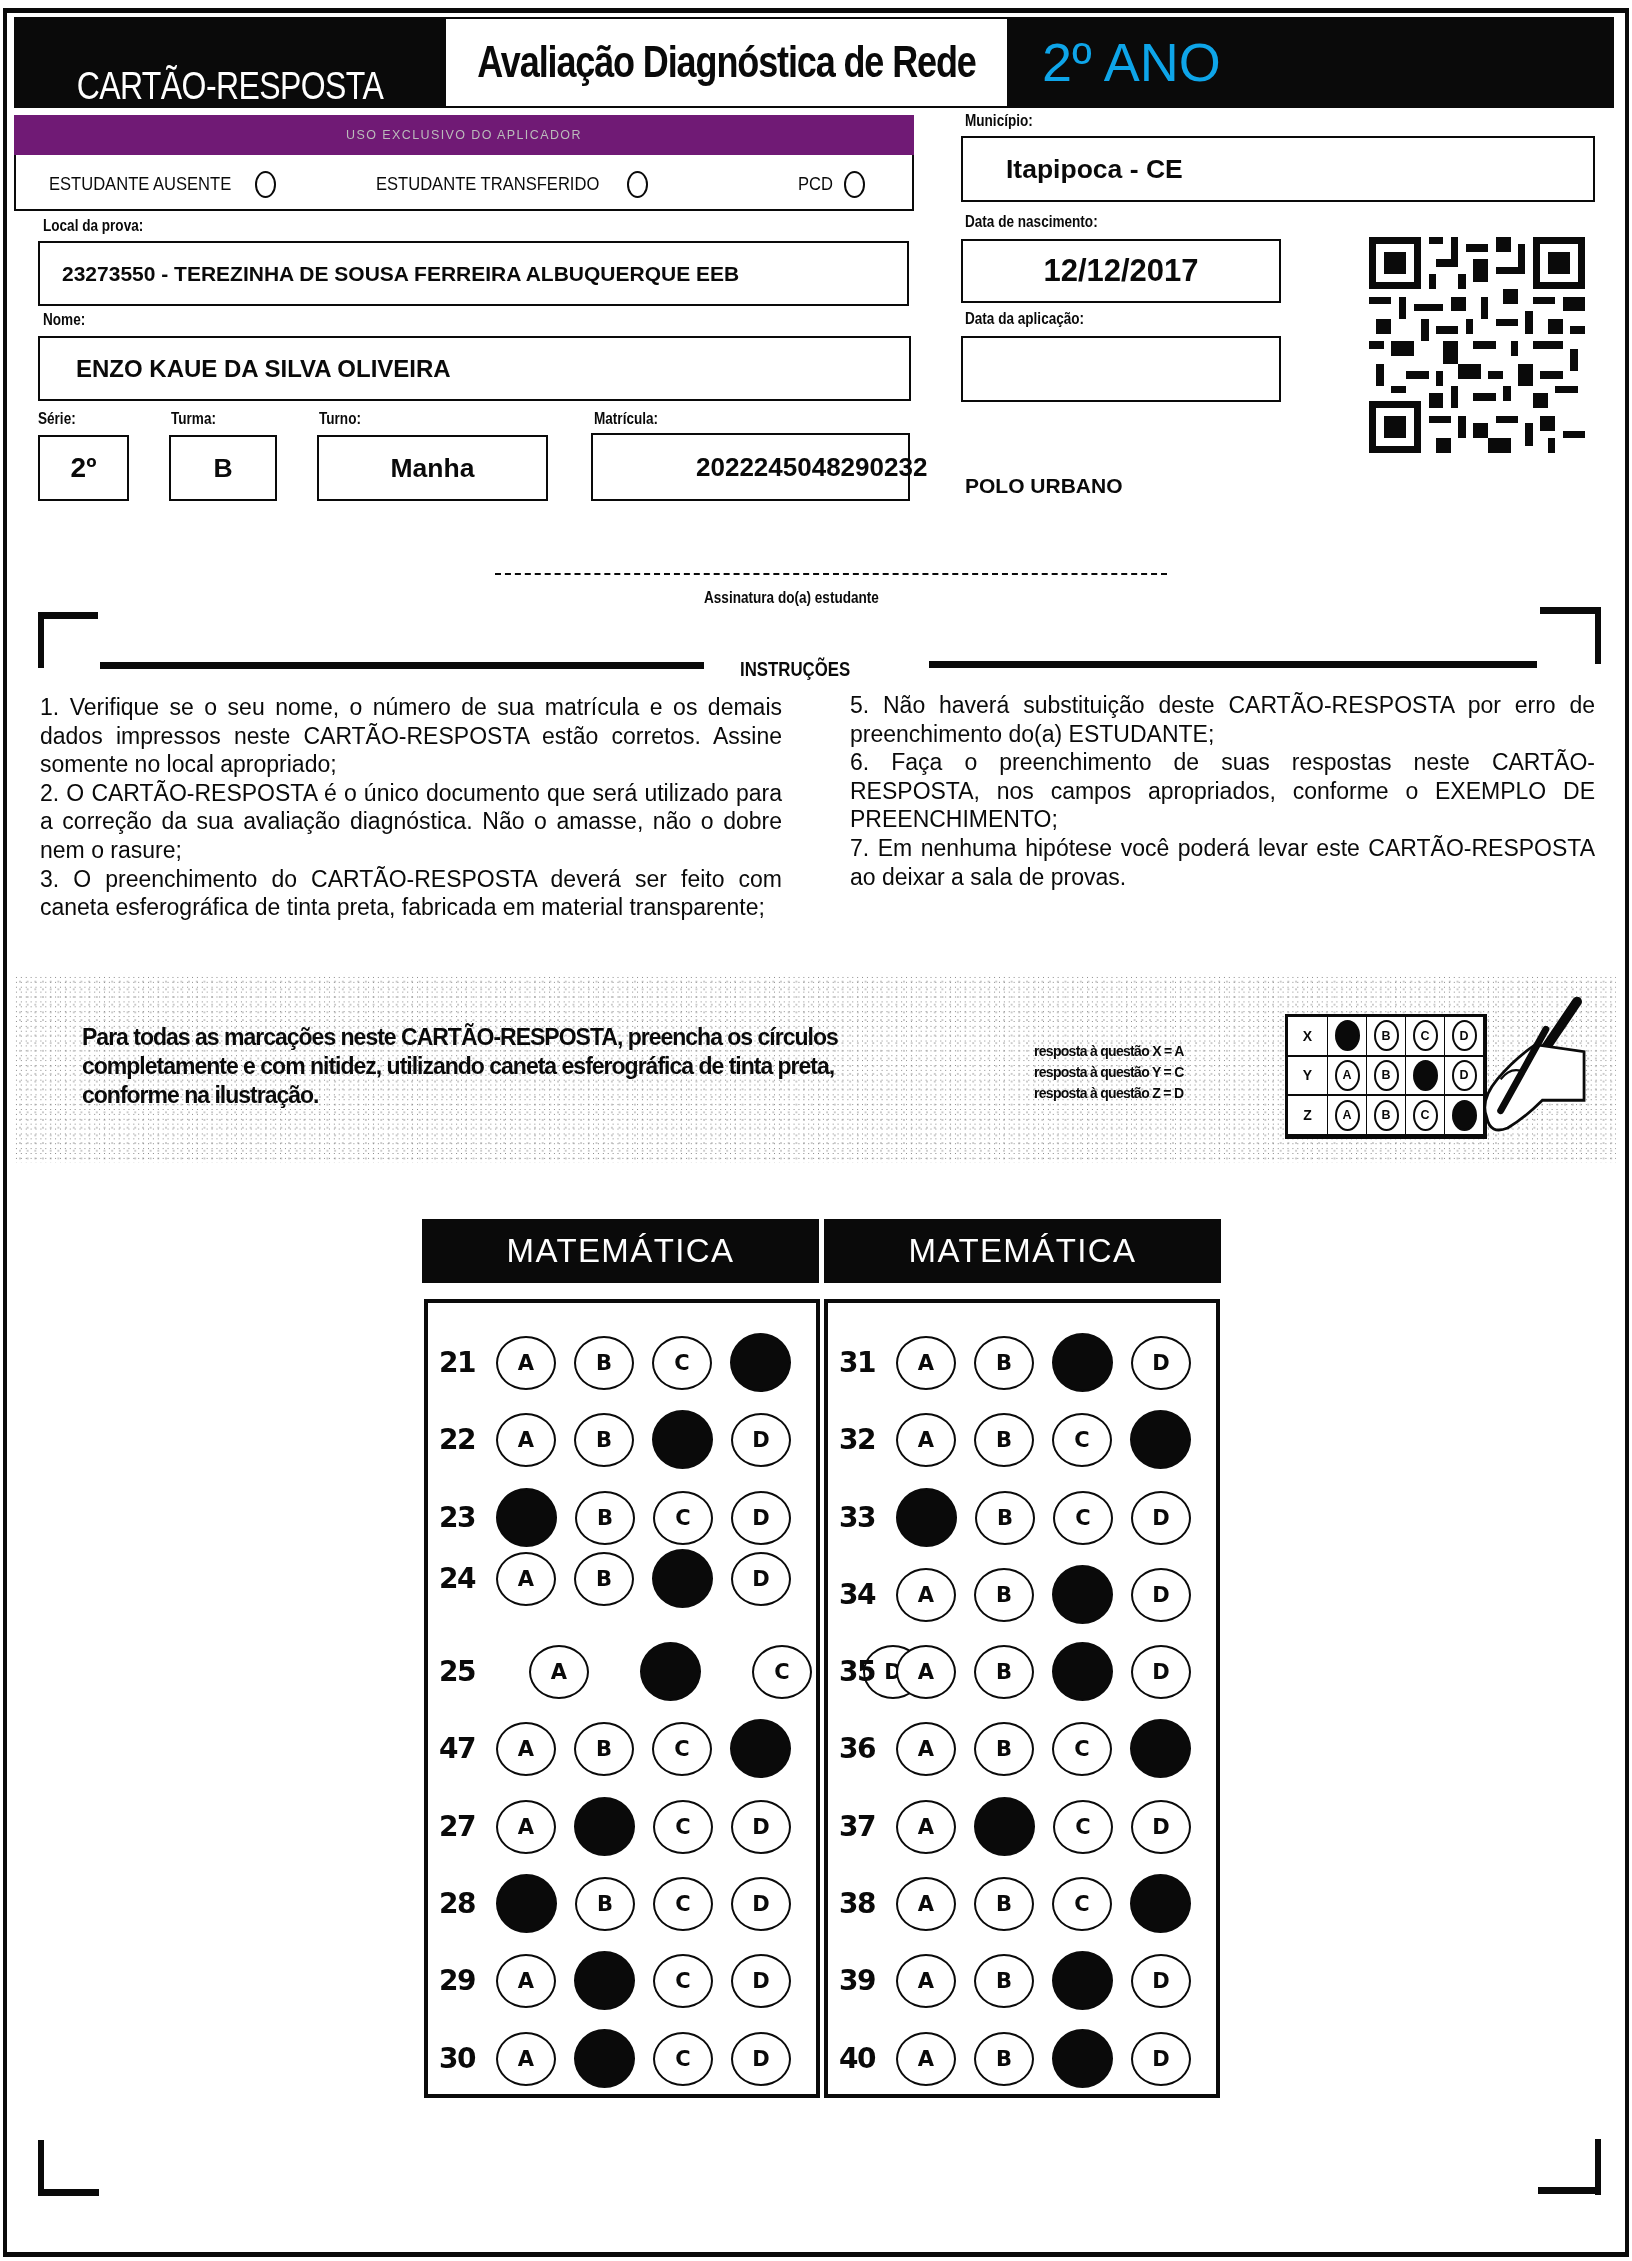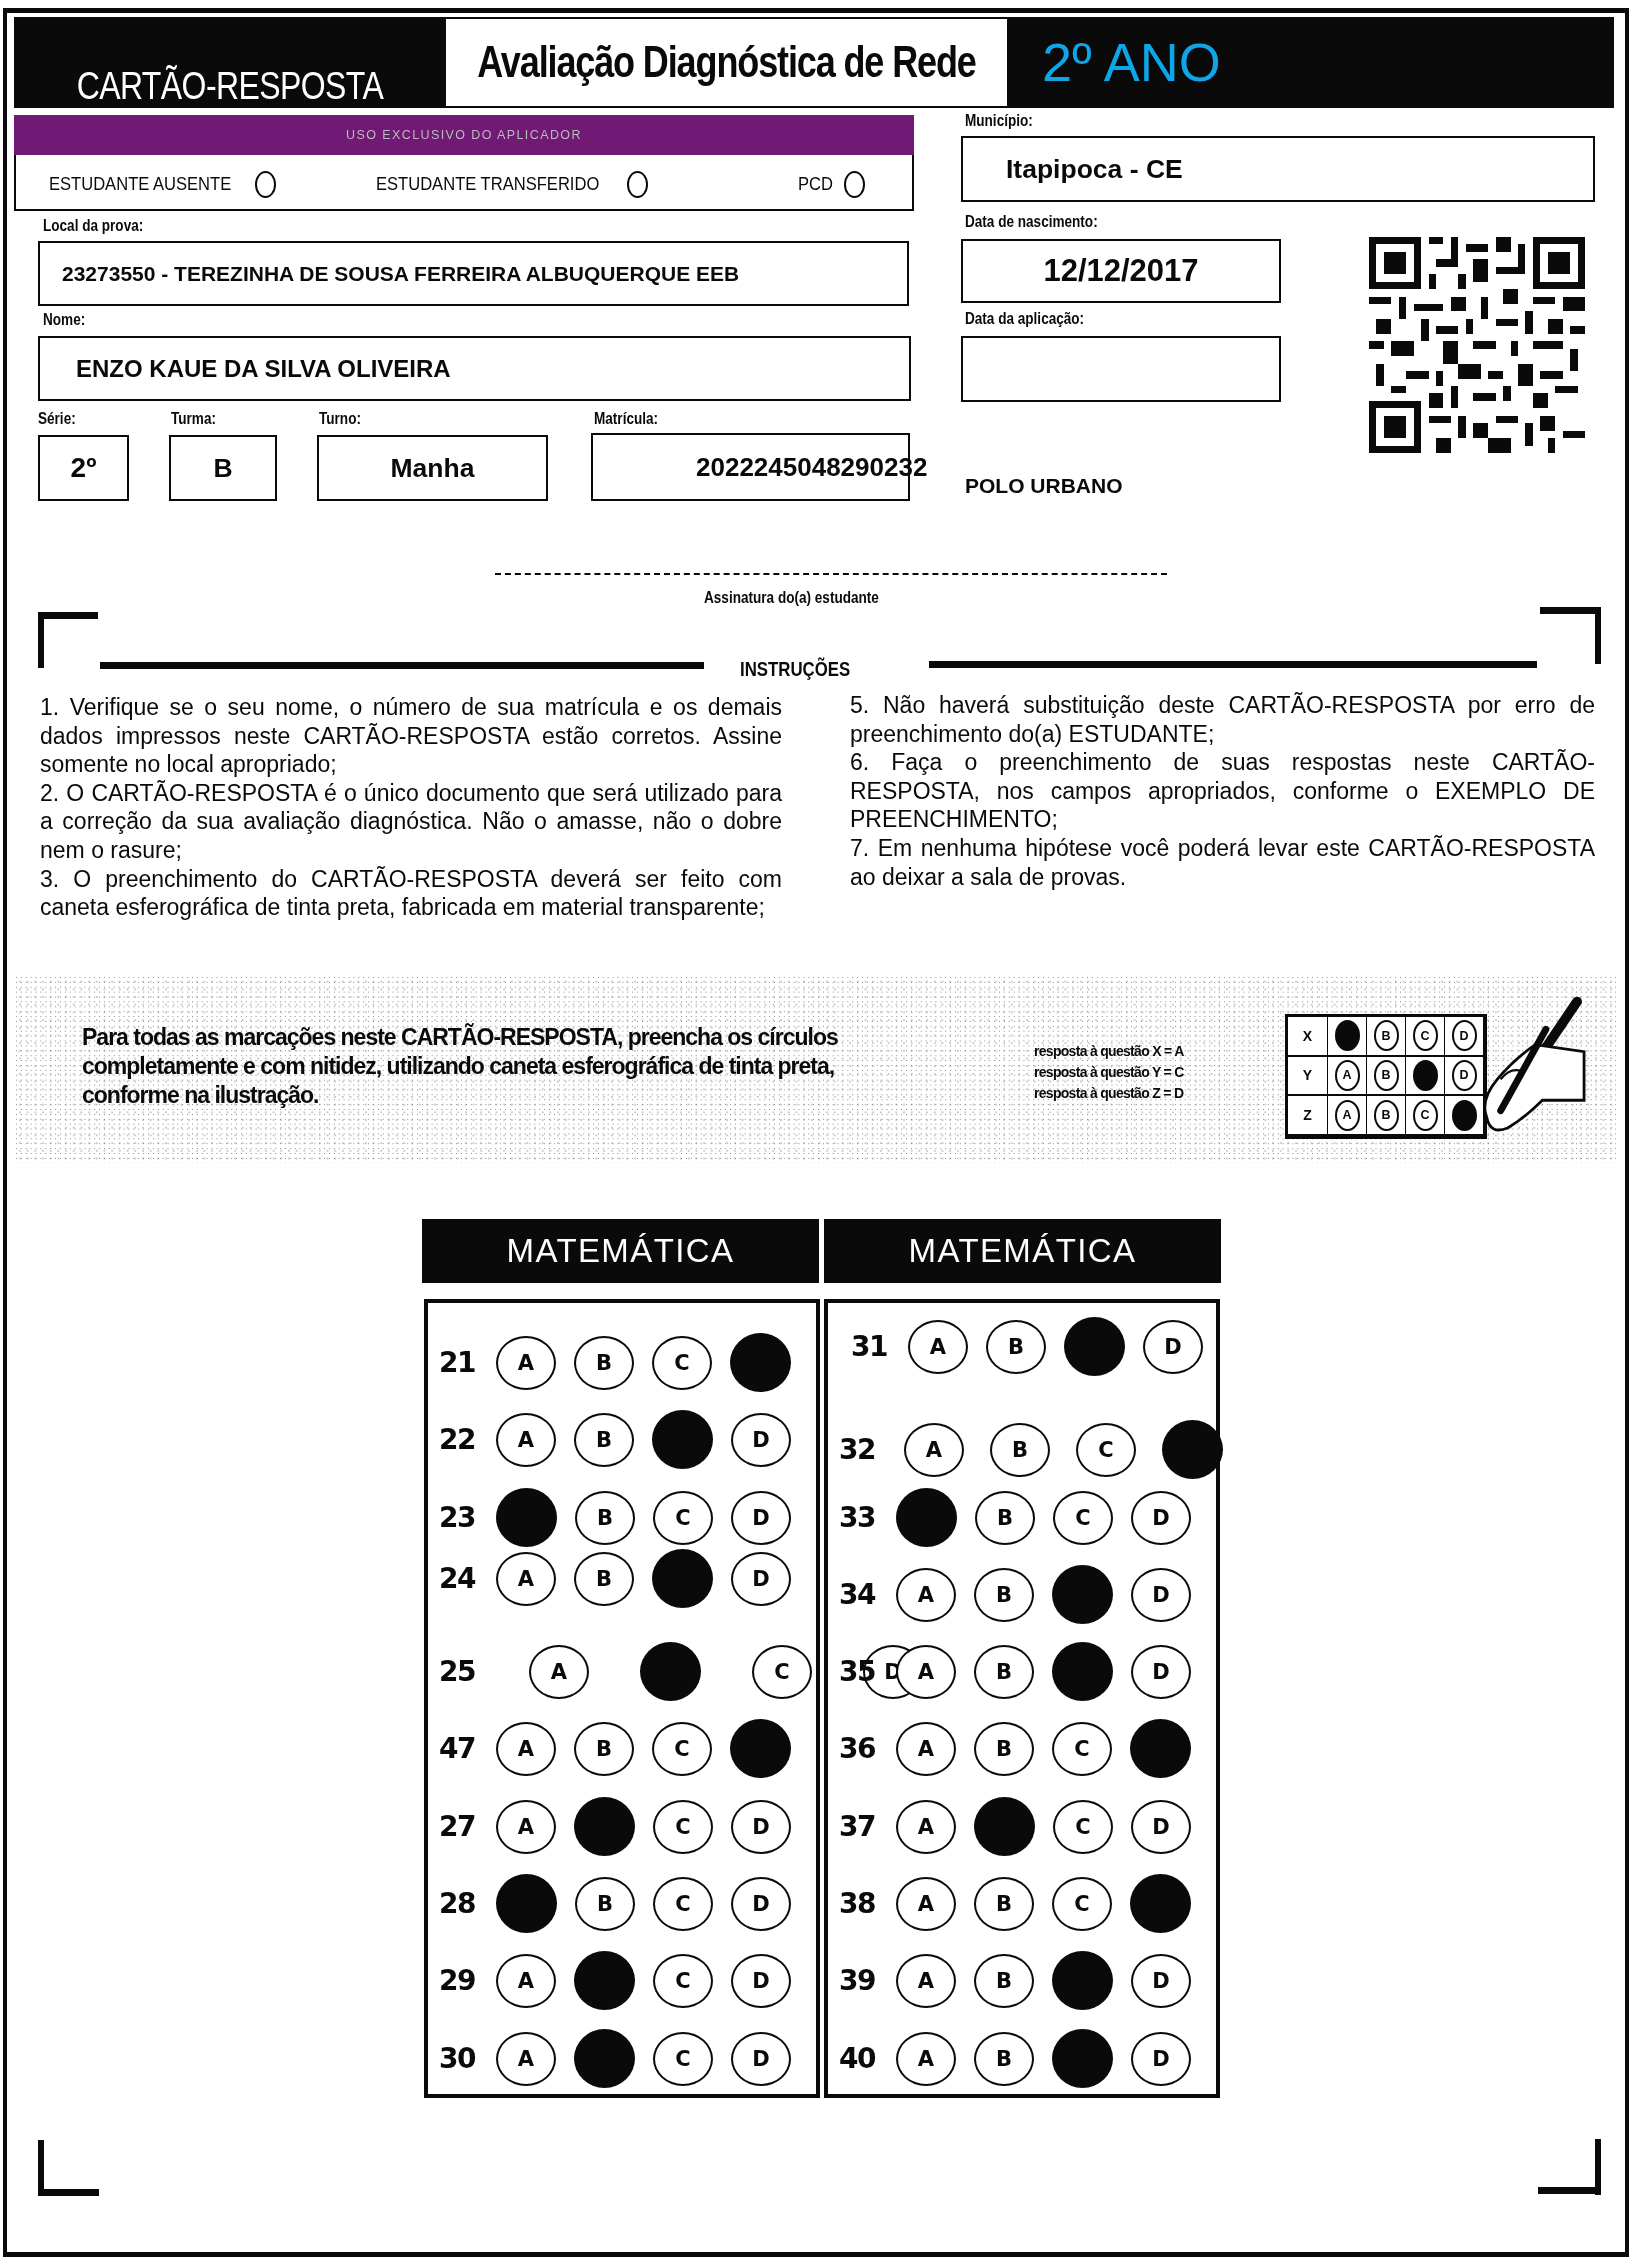--- a/index.html
+++ b/index.html
@@ -354,28 +354,28 @@
     </div>
     <div class="ans-row" style="top: 724px;">
       <div class="qnum">30</div>
       <div class="bub">A</div>
       <div class="bub filled"></div>
       <div class="bub">C</div>
       <div class="bub">D</div>
     </div>
   </div>
 <div class="abs ans-box" style="left:824px" id="ans-1">
-    <div class="ans-row" style="top: 12px; margin-left: 12px;">
+    <div class="ans-row" style="top: 28px;">
       <div class="qnum">31</div>
       <div class="bub">A</div>
       <div class="bub">B</div>
       <div class="bub filled"></div>
       <div class="bub">D</div>
     </div>
-    <div class="ans-row" style="top: 115px; gap: 8px;">
+    <div class="ans-row" style="top: 105px;">
       <div class="qnum">32</div>
       <div class="bub">A</div>
       <div class="bub">B</div>
       <div class="bub">C</div>
       <div class="bub filled"></div>
     </div>
     <div class="ans-row" style="top: 183px;">
       <div class="qnum">33</div>
       <div class="bub filled"></div>
       <div class="bub">B</div>

